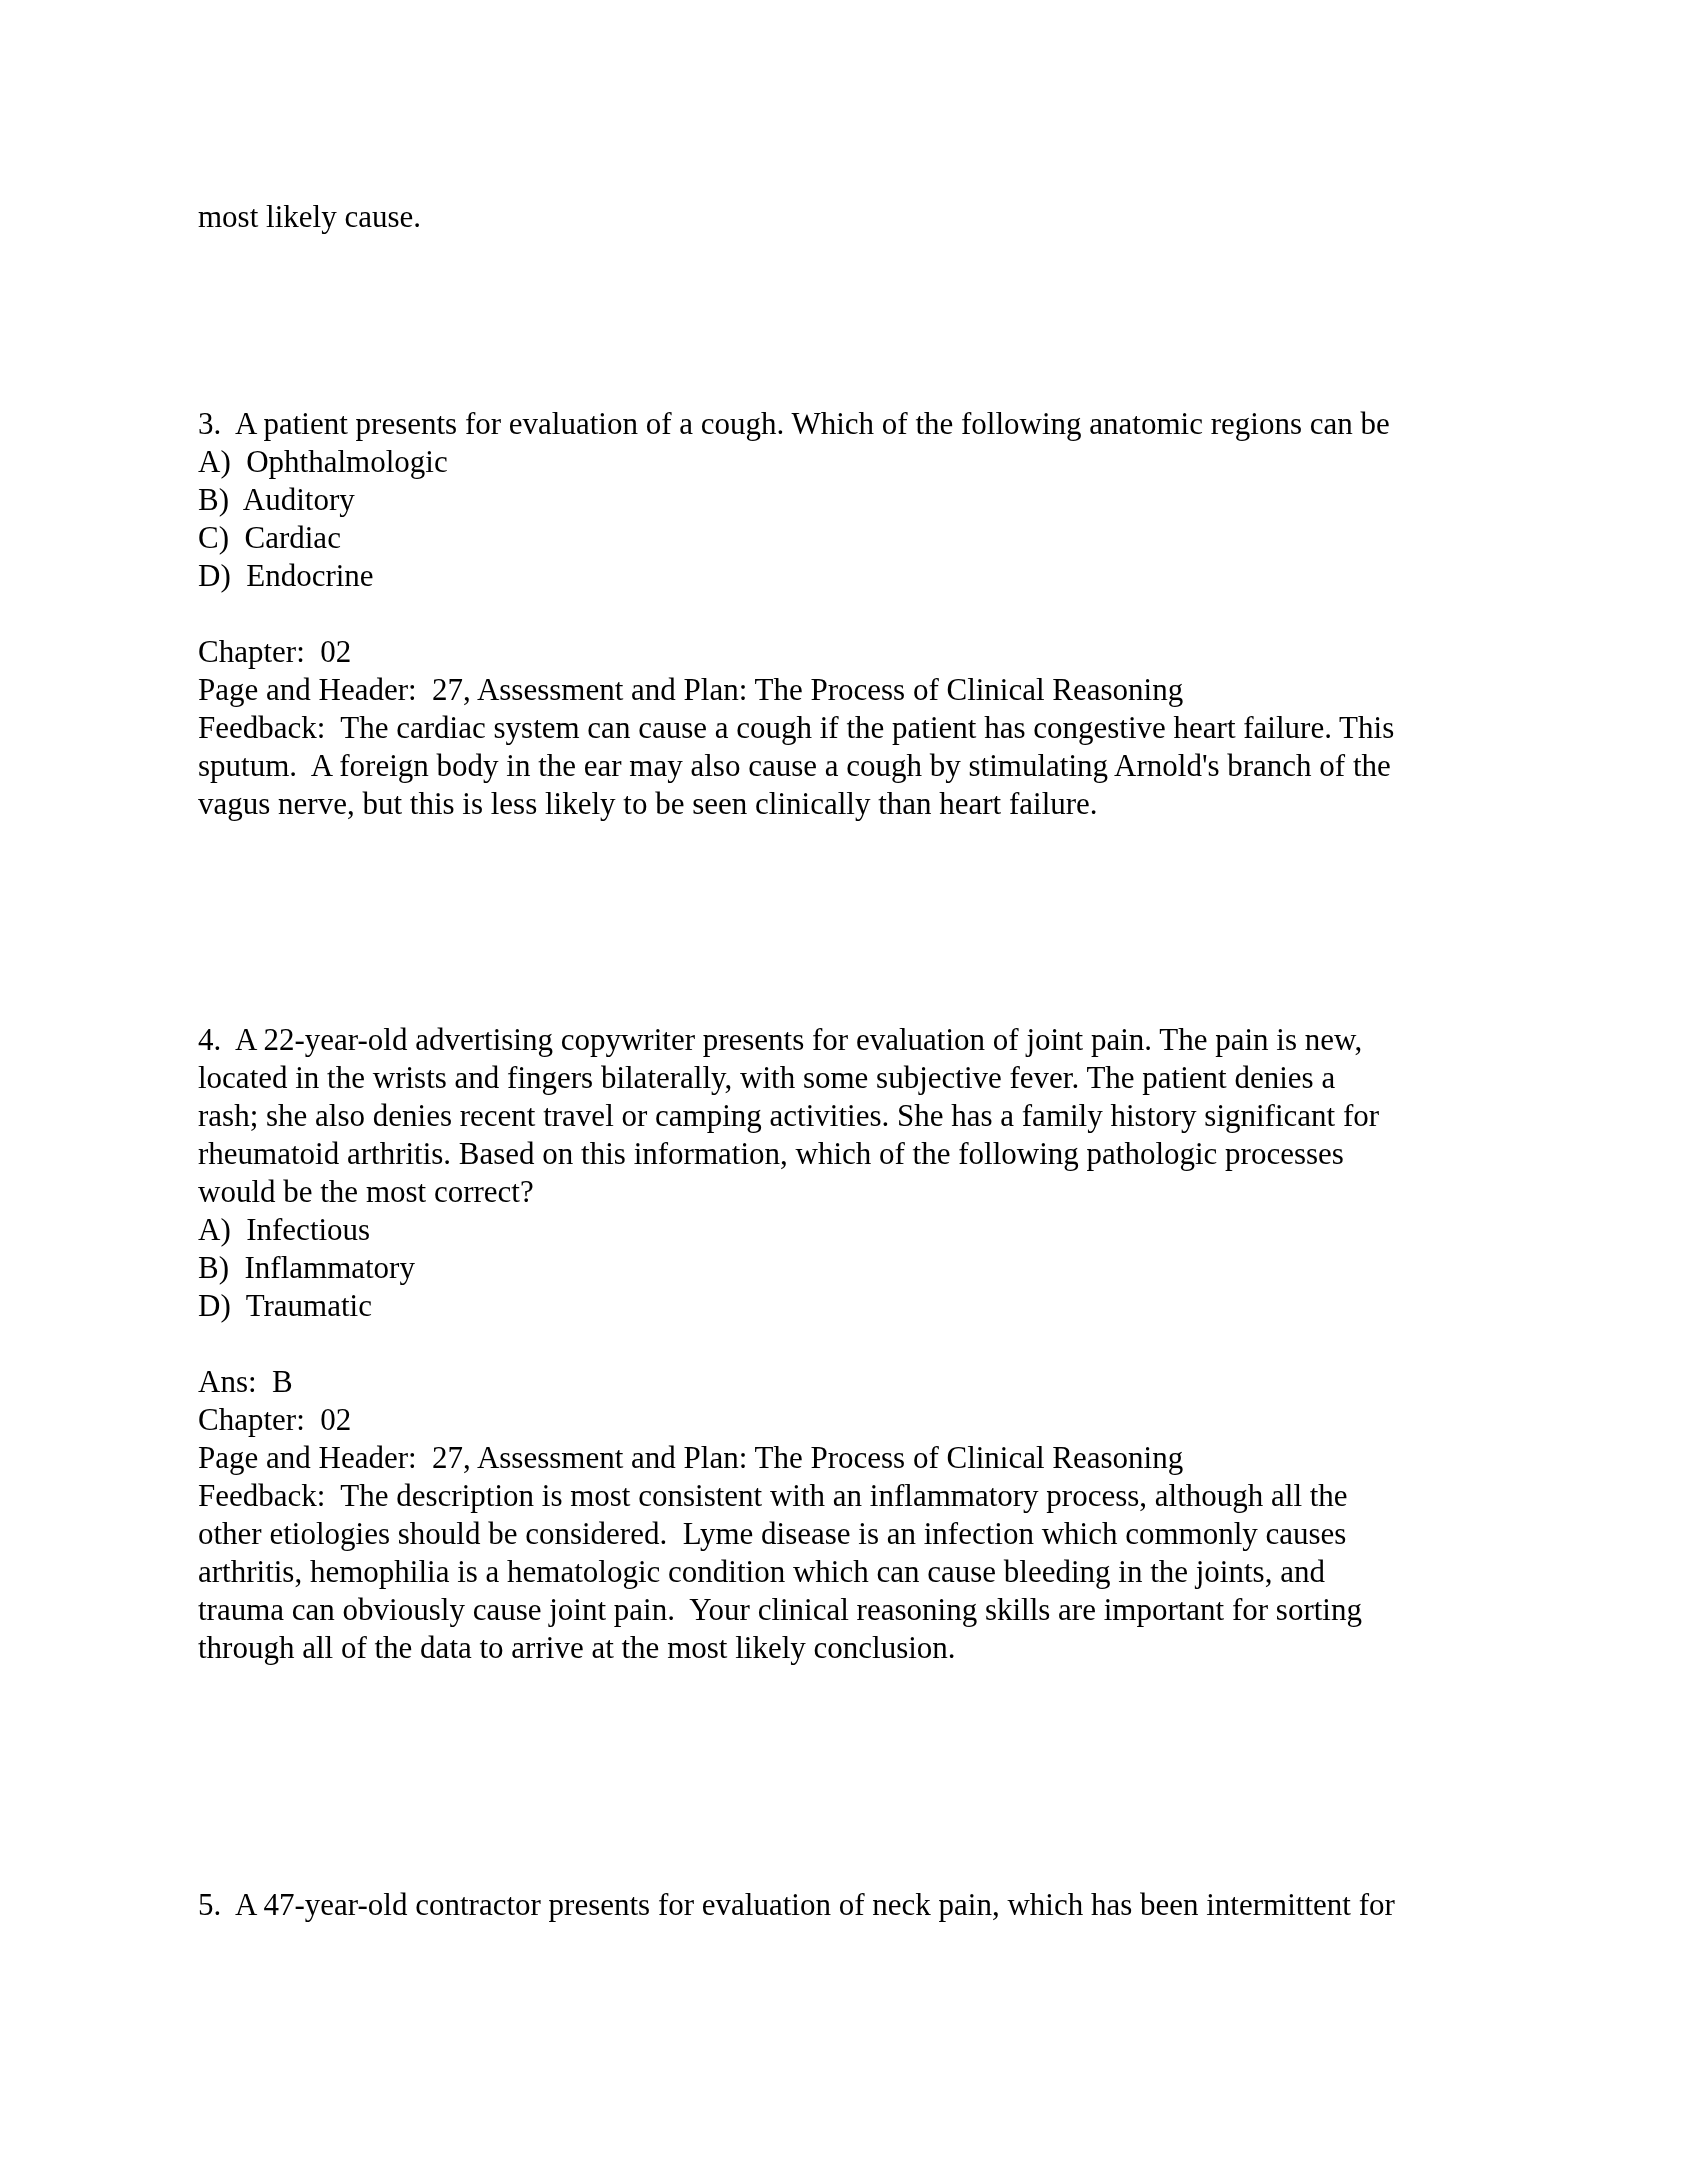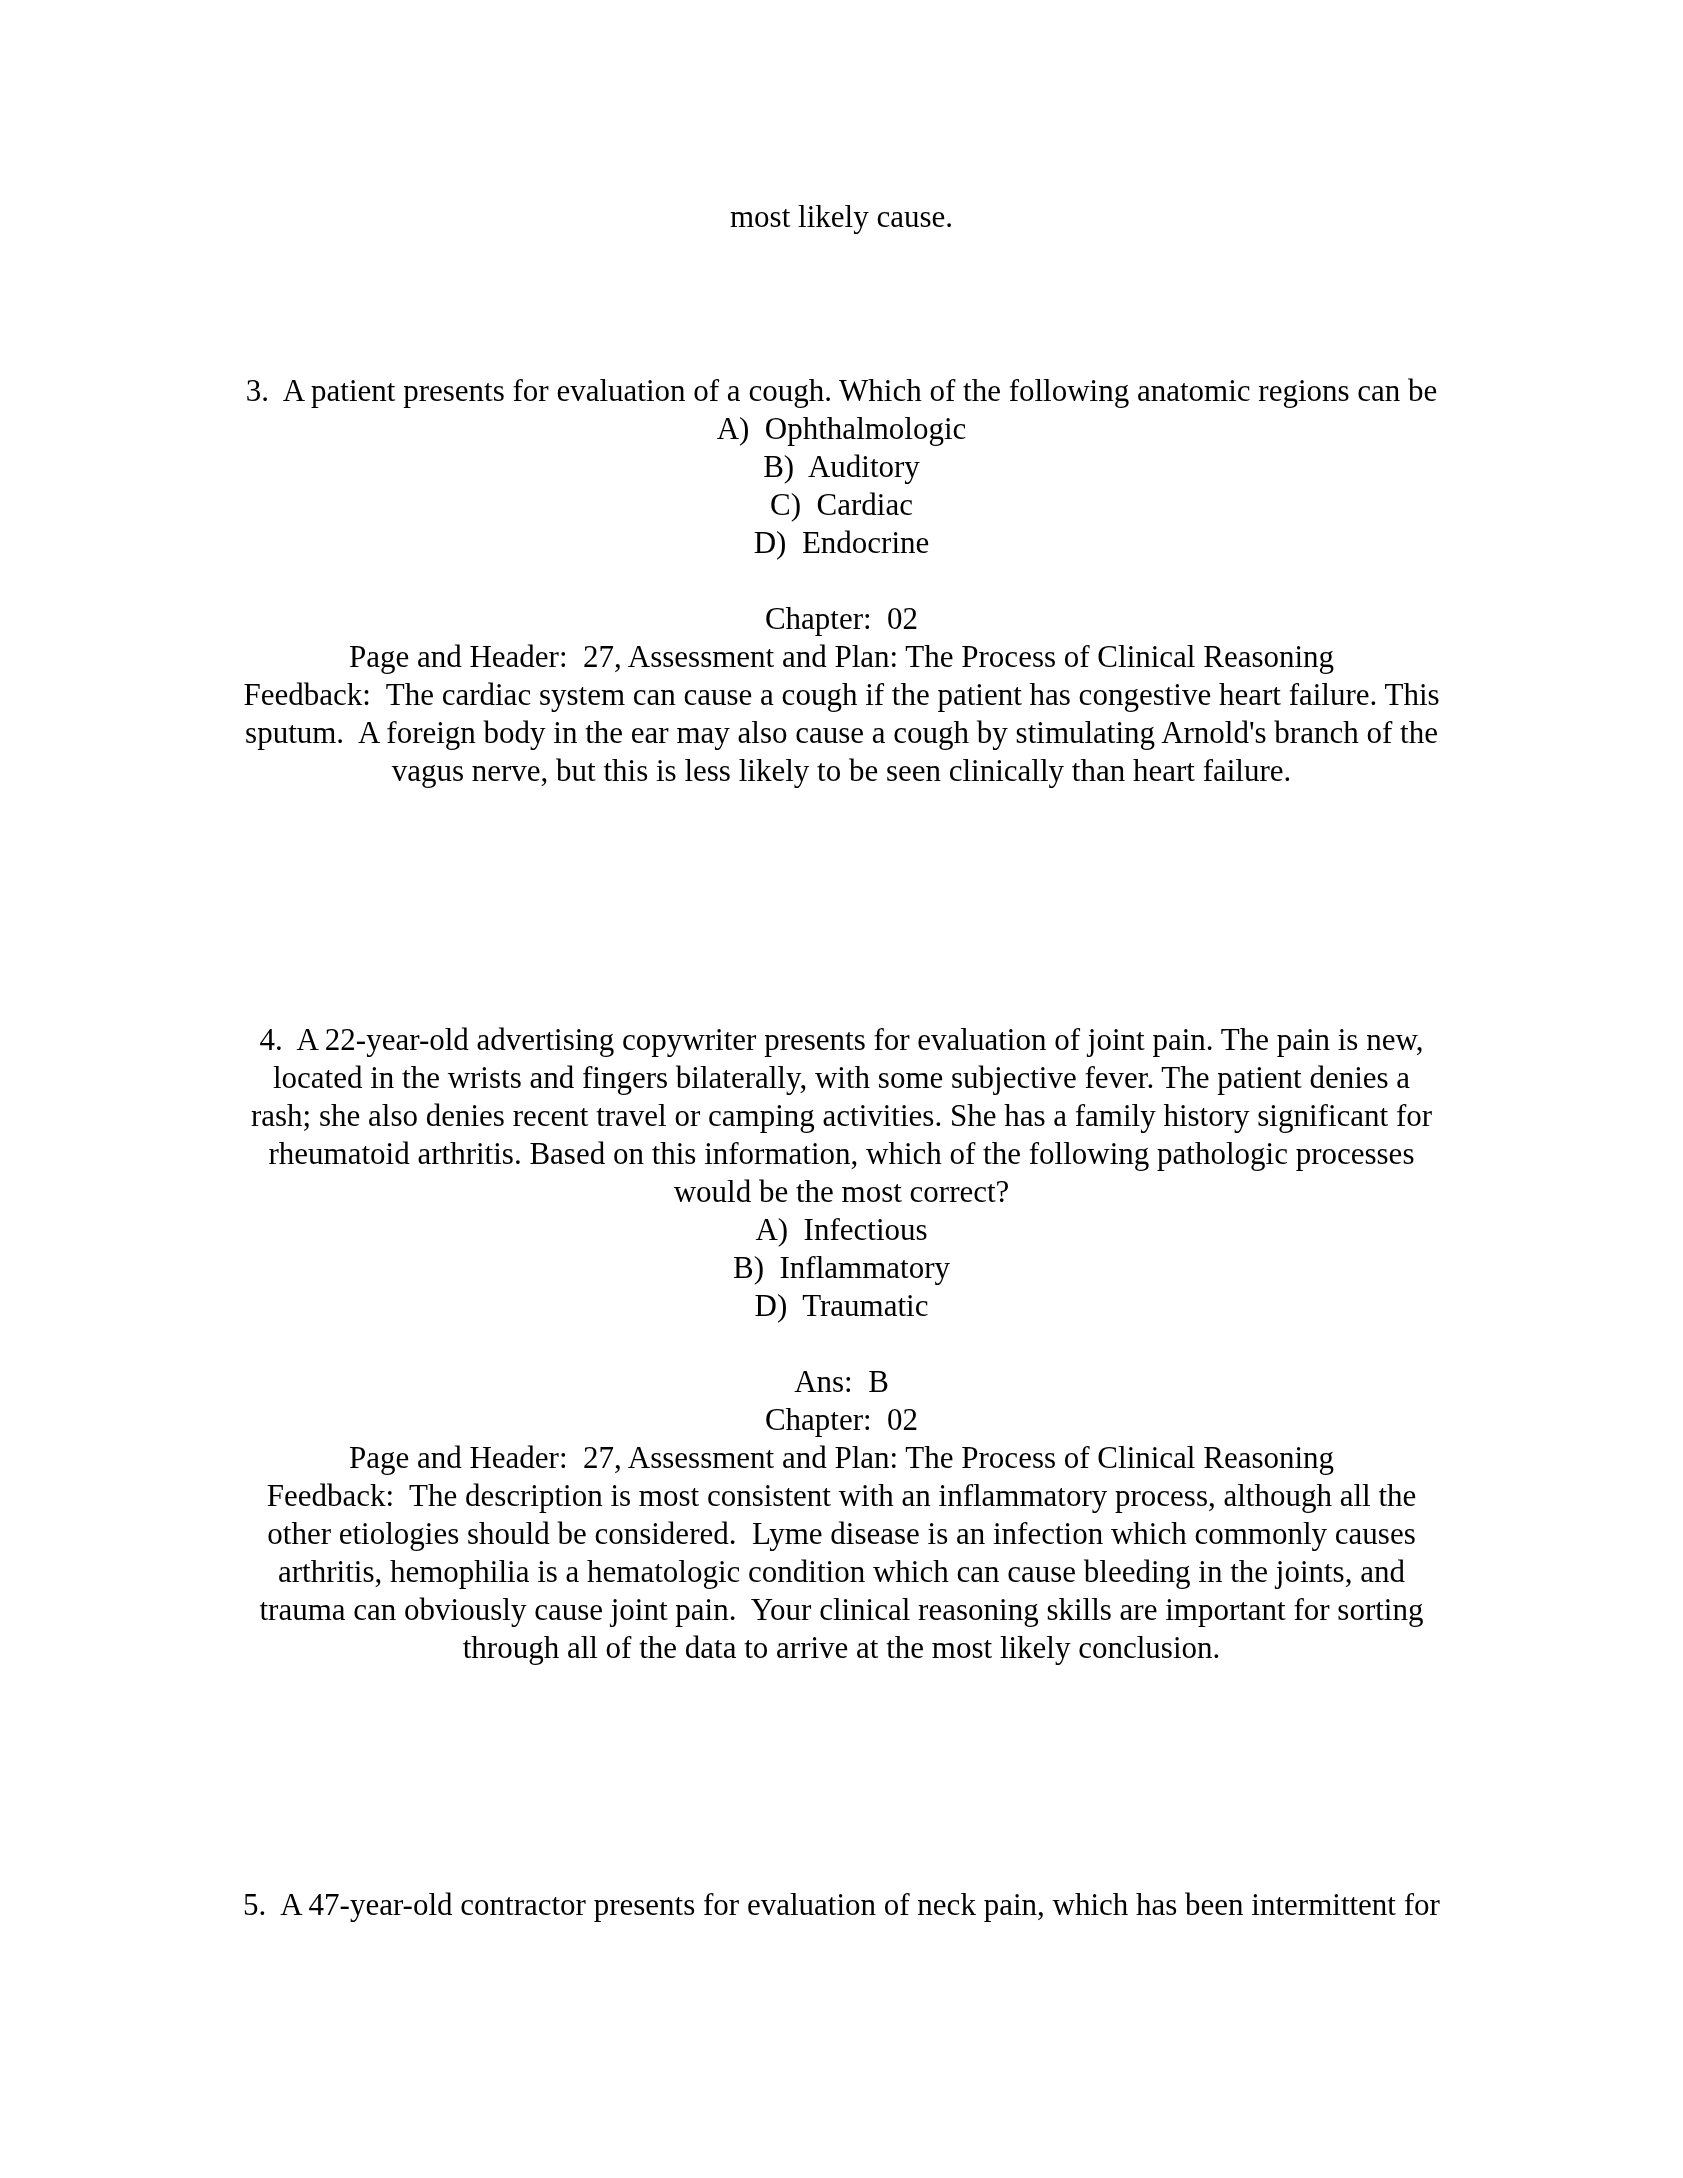--- a/index.html
+++ b/index.html
@@ -1,32 +1,32 @@
 <!DOCTYPE html>
 <html><head>
   <meta charset="utf-8">
   <style>
     html, body { margin: 0; padding: 0; background: #ffffff; }
     body { width: 1683px; height: 2178px; position: relative; overflow: hidden;
            font-family: "Liberation Serif", "DejaVu Serif", serif; color: #000; }
     .page { position: absolute; left: 198px; top: 0; width: 1287px; }
     .line { font-size: 31px; line-height: 38px; white-space: pre; margin: 0; }
-    .block { position: absolute; left: 0; width: 1287px; text-align: center; }
+    .block { position: absolute; left: 0; width: 1287px; }
     .gap { height: 38px; }
   </style>
 </head>
 <body>
 
 <div class="page">
 
   <div class="block" style="top:198px">
     <p class="line">most likely cause.</p>
   </div>
 
-  <div class="block" style="top:372px">
+  <div class="block" style="top:405px">
     <p class="line">3.  A patient presents for evaluation of a cough. Which of the following anatomic regions can be</p>
     <p class="line">A)  Ophthalmologic</p>
     <p class="line">B)  Auditory</p>
     <p class="line">C)  Cardiac</p>
     <p class="line">D)  Endocrine</p>
     <div class="gap"></div>
     <p class="line">Chapter:  02</p>
     <p class="line">Page and Header:  27, Assessment and Plan: The Process of Clinical Reasoning</p>
     <p class="line">Feedback:  The cardiac system can cause a cough if the patient has congestive heart failure. This</p>
     <p class="line">sputum.  A foreign body in the ear may also cause a cough by stimulating Arnold's branch of the</p>

